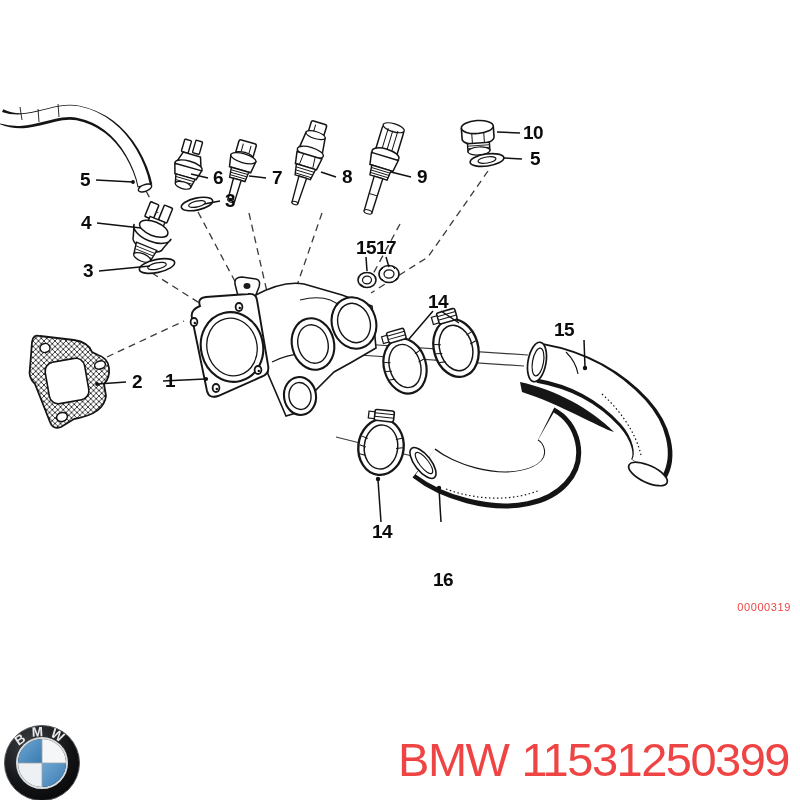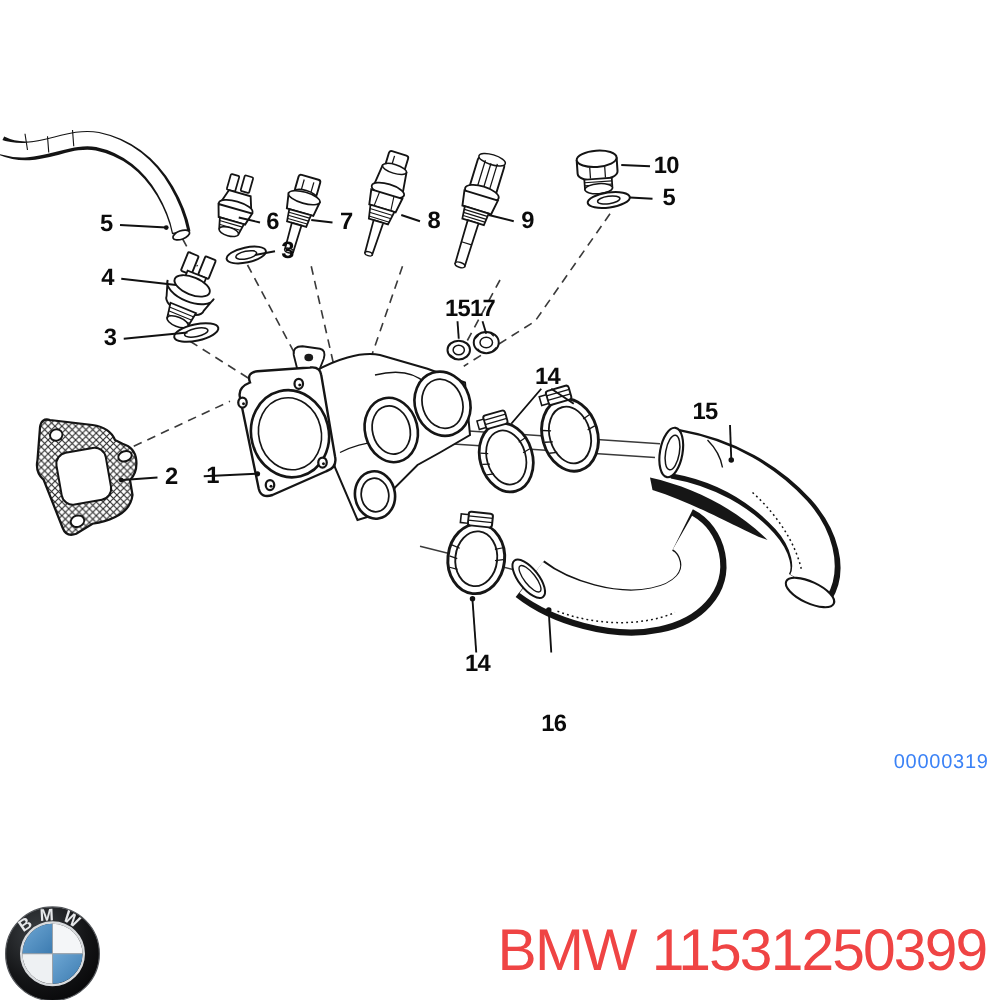--- a/index.html
+++ b/index.html
@@ -10,21 +10,21 @@
   }
   #stage{position:absolute;inset:0;width:800px;height:800px;}
   #diagram-svg{position:absolute;left:0;top:0;}
   .callout{
     position:absolute;transform:translate(-50%,-50%);
     font-weight:bold;font-size:19px;letter-spacing:-0.5px;color:#0b0b0b;
     font-family:"Liberation Sans",sans-serif;white-space:nowrap;
   }
   #drawing-number{
     position:absolute;top:601px;right:9px;
-    font-size:16px;letter-spacing:0.6px;color:#3b82f6;
+    font-size:11px;letter-spacing:0.6px;color:#ef4444;
   }
   #footer-title{
     position:absolute;top:736px;right:11px;
     font-size:47px;line-height:1;letter-spacing:-1.5px;color:#ef4444;
     white-space:nowrap;
   }
   #footer-title .brand{margin-right:13px;}
   #bmw-logo-svg{position:absolute;left:1px;top:722px;}
 </style>
 </head>

